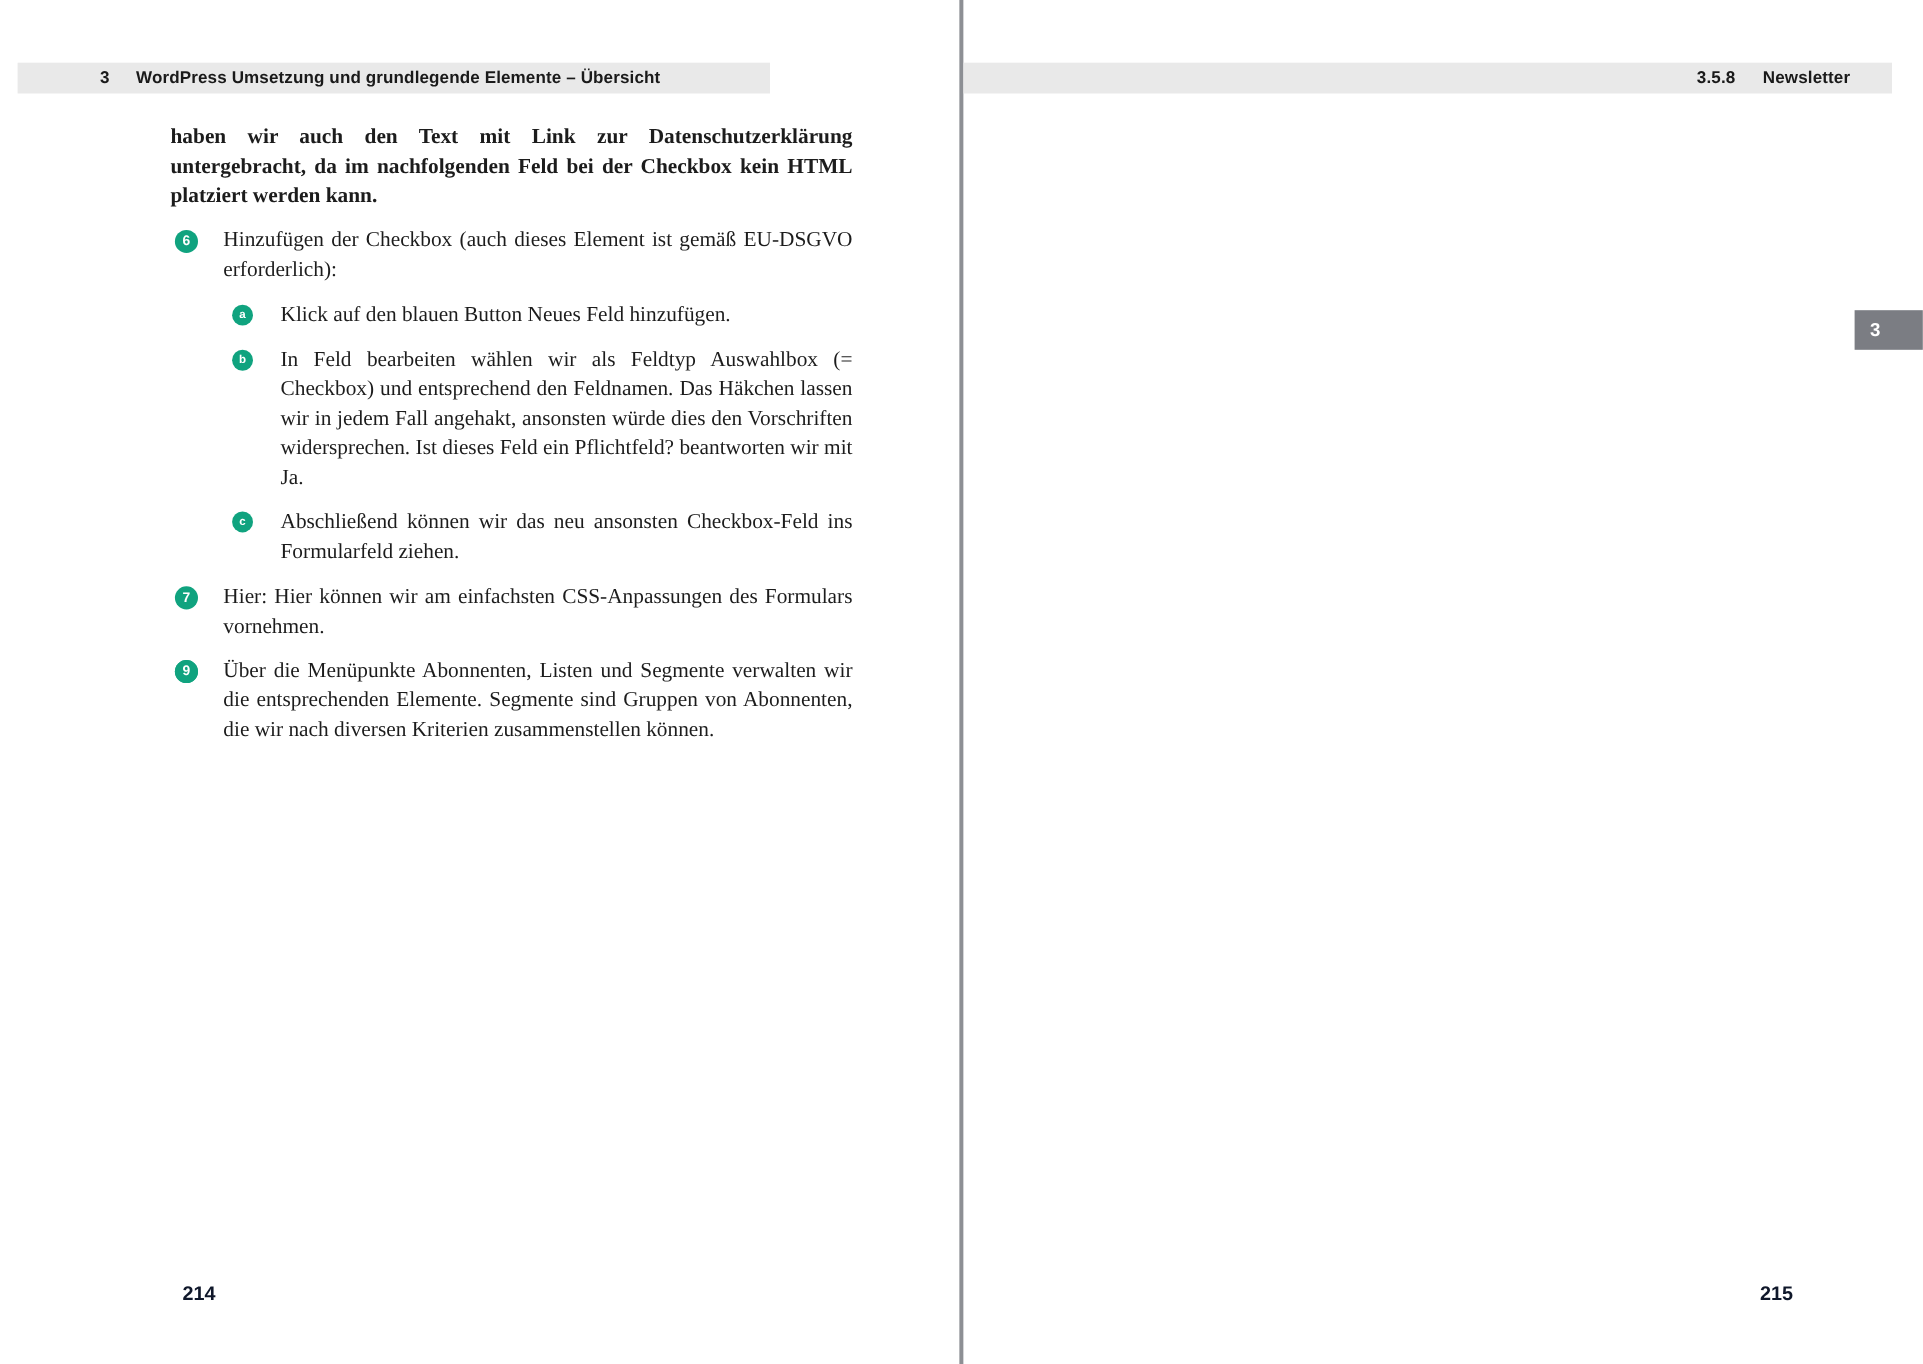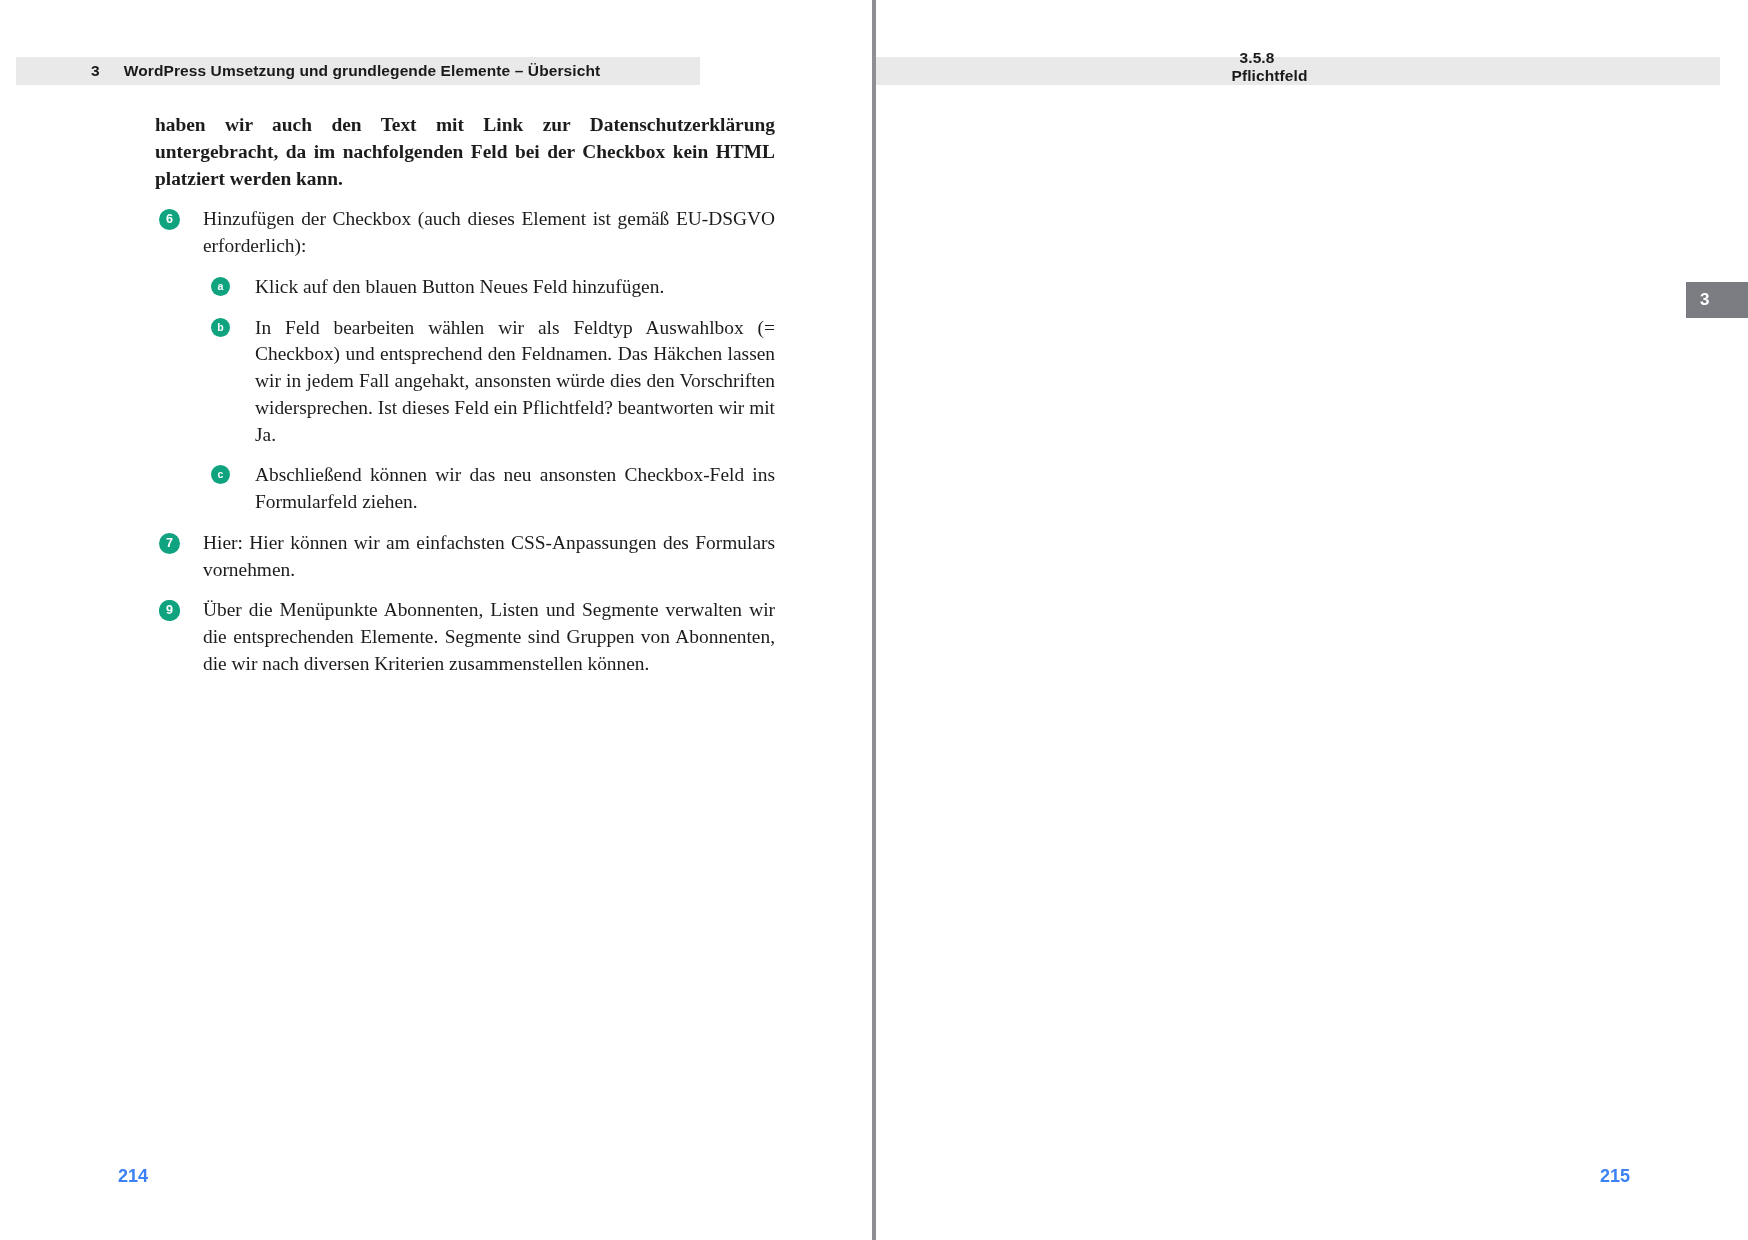--- a/index.html
+++ b/index.html
@@ -47,22 +47,21 @@
     letter-spacing: .1px;
   }
   .runhead-left {
     left: 16px; right: 172px; top: 57px;
     padding-left: 75px;
   }
   .runhead-left .chapnum { margin-right: 24px; }
   .runhead-right {
     left: 0; right: 28px; top: 57px;
     justify-content: flex-end;
-    padding-right: 57px;
-    flex-direction: column;
+    padding-right: 38px;
   }
   .runhead-right .secnum { margin-right: 25px; }
 
   
   .body-left {
     position: absolute;
     left: 155px;
     top: 112px;
     width: 620px;
     font-size: 19.4px;
@@ -98,21 +97,22 @@
 
   b, strong { font-weight: normal; }
 
   
   .folio {
     position: absolute;
     bottom: 53px;
     font-family: "Liberation Sans", sans-serif;
     font-weight: bold;
     font-size: 18px;
-    color: #3b82f6;
+    color: #0f172a;
+    margin-left: 48px;
   }
   .folio-left  { left: 118px; }
   .folio-right { right: 118px; }
 
   
   .thumbtab {
     position: absolute;
     right: 0;
     top: 282px;
     width: 62px;
@@ -182,21 +182,21 @@
 
     <div class="folio folio-left">214</div>
   </div>
 
   <div class="gutter"></div>
 
   <div class="page page-right">
 
     <div class="runhead runhead-right">
       <span class="secnum">3.5.8</span>
-      <span>Pflichtfeld</span>
+      <span>Newsletter</span>
     </div>
 
     <div class="thumbtab">3</div>
 
     <div class="folio folio-right">215</div>
   </div>
 
 </div>
 
 </body></html>

